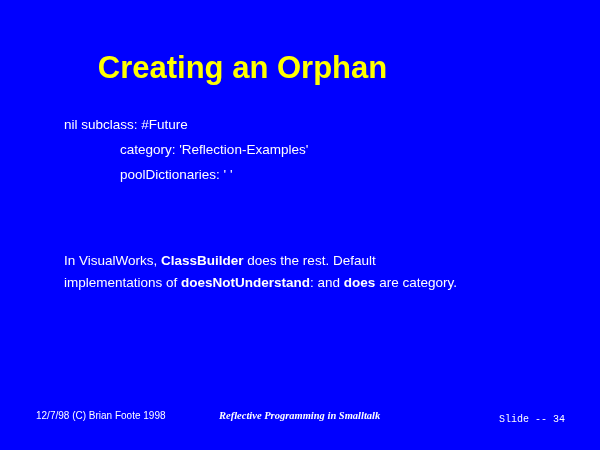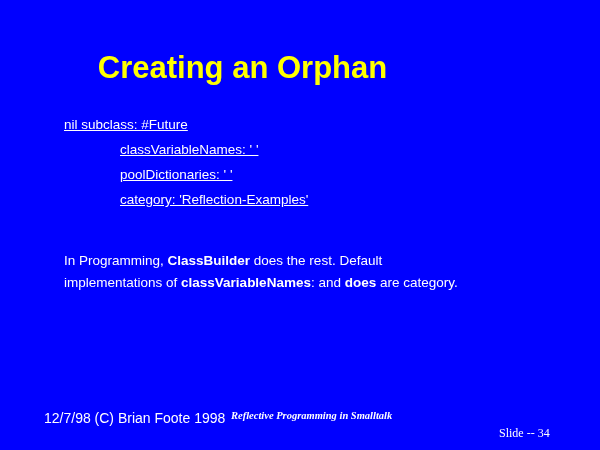--- a/index.html
+++ b/index.html
@@ -35,21 +35,20 @@
     position: absolute;
     top: 112px;
     left: 64px;
     color: #ffffff;
     font-size: 13.5px;
     font-family: "Liberation Sans", sans-serif;
     line-height: 25px;
   }
   .code-line {
     white-space: pre;
-    text-decoration: underline;
   }
   .code-indent {
     padding-left: 56px;
   }
   .para {
     position: absolute;
     top: 250px;
     left: 64px;
     width: 410px;
     color: #ffffff;
@@ -62,60 +61,59 @@
   }
   .footer {
     position: absolute;
     bottom: 0;
     left: 0;
     width: 600px;
     height: 40px;
   }
   .footer-left {
     position: absolute;
-    left: 44px;
+    left: 36px;
     top: 0;
     color: #ffffff;
-    font-size: 14px;
+    font-size: 10px;
     font-family: "Liberation Sans", sans-serif;
   }
   .footer-center {
     position: absolute;
-    left: 231px;
+    left: 219px;
     top: 0;
     color: #ffffff;
     font-size: 10.5px;
     font-style: italic;
     font-weight: bold;
     font-family: "Liberation Serif", serif;
   }
   .footer-right {
     position: absolute;
     left: 499px;
-    top: 16px;
+    top: 4px;
     color: #ffffff;
-    font-size: 12px;
-    font-family: Liberation Serif, serif;
+    font-size: 10px;
+    font-family: Liberation Mono, monospace;
   }
 </style>
 </head>
 <body>
 
 <div class="slide">
 
   <div class="title">Creating an Orphan</div>
 
   <div class="code-block">
     <div class="code-line">nil subclass: #Future</div>
-    <div class="code-line code-indent">classVariableNames: ' '</div>
+    <div class="code-line code-indent">category: 'Reflection-Examples'</div>
     <div class="code-line code-indent">poolDictionaries: ' '</div>
-    <div class="code-line code-indent">category: 'Reflection-Examples'</div>
   </div>
 
-  <div class="para"><span>In Programming, </span><b>ClassBuilder</b><span> does the rest.  Default implementations of </span><b>classVariableNames</b><span>: and </span><b>does</b><span> are category.</span></div>
+  <div class="para"><span>In VisualWorks, </span><b>ClassBuilder</b><span> does the rest.  Default implementations of </span><b>doesNotUnderstand</b><span>: and </span><b>does</b><span> are category.</span></div>
 
   <div class="footer">
     <div class="footer-left">12/7/98 (C) Brian Foote 1998</div>
     <div class="footer-center">Reflective Programming in Smalltalk</div>
     <div class="footer-right">Slide -- 34</div>
   </div>
 
 </div>
 
 </body></html>

